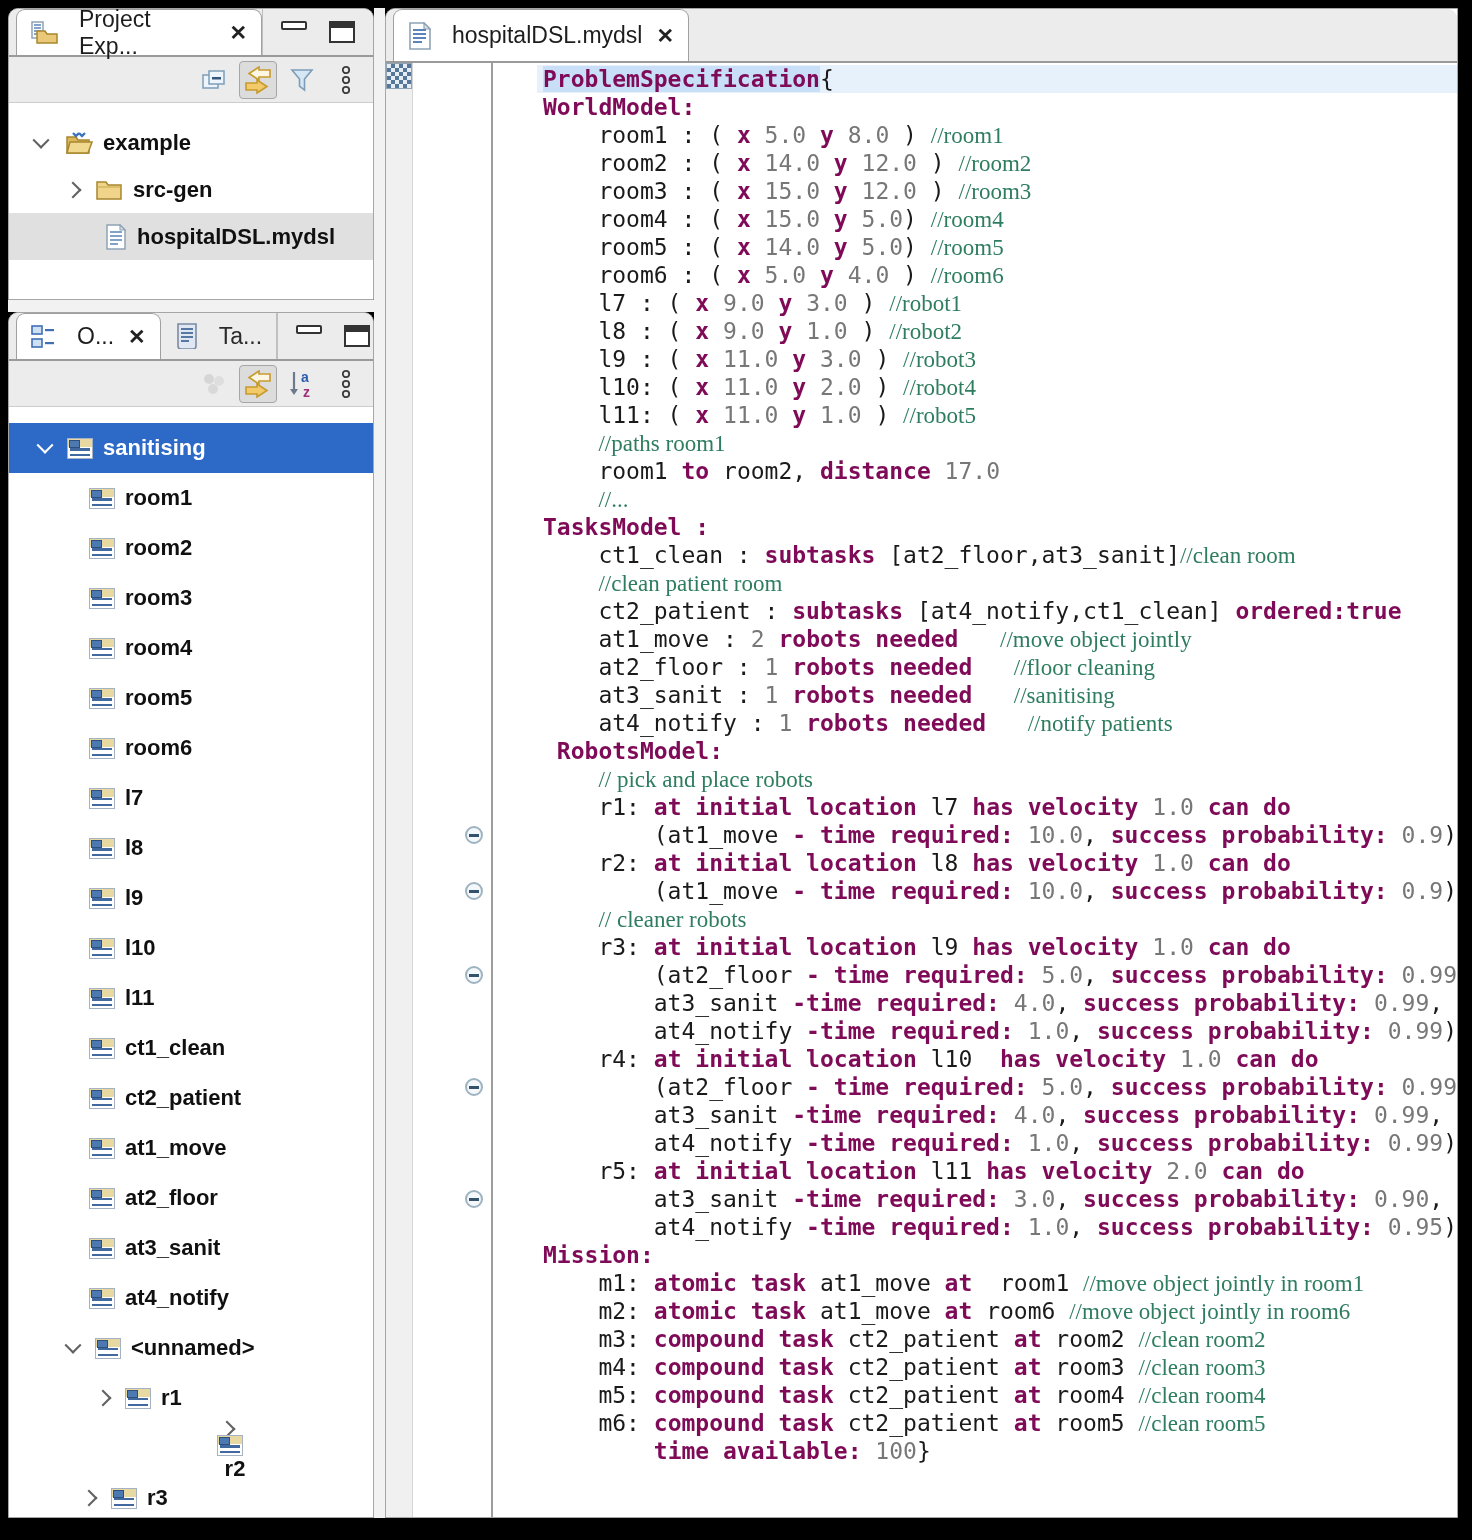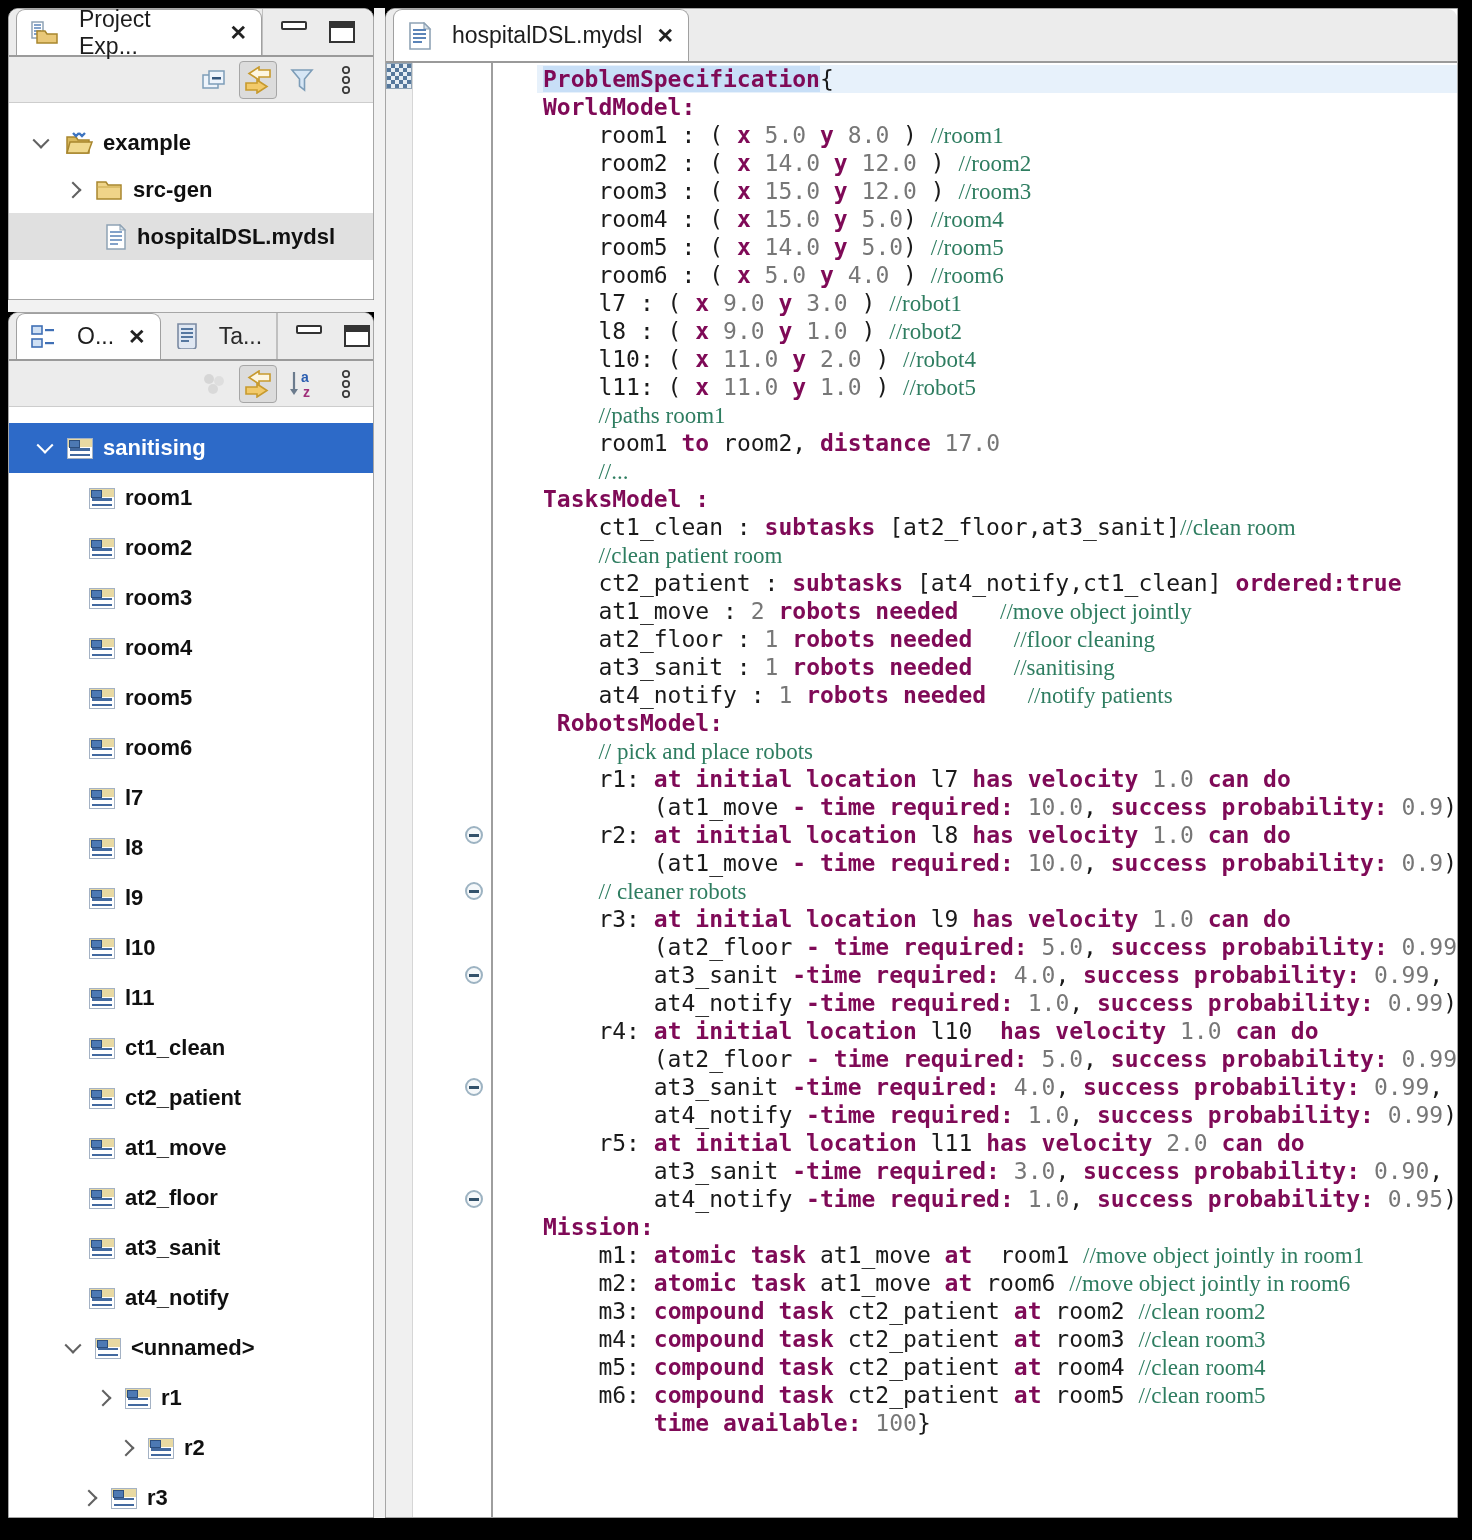--- a/index.html
+++ b/index.html
@@ -272,21 +272,21 @@
       <div class="tree-row" style="padding-left: 58px;">
         <span class="chev open"></span>
         <span class="ico ico-eobj"></span>
         <span>&lt;unnamed&gt;</span>
       </div>
       <div class="tree-row" style="padding-left: 88px;">
         <span class="chev closed"></span>
         <span class="ico ico-eobj"></span>
         <span>r1</span>
       </div>
-      <div class="tree-row" style="padding-left: 111px;">
+      <div class="tree-row" style="padding-left: 88px; flex-direction: column;">
         <span class="chev closed"></span>
         <span class="ico ico-eobj"></span>
         <span>r2</span>
       </div>
       <div class="tree-row" style="padding-left: 74px;">
         <span class="chev closed"></span>
         <span class="ico ico-eobj"></span>
         <span>r3</span>
       </div>
     </div>
@@ -319,20 +319,21 @@
         <div class="code-line cur"><span class="t-w">ProblemSpecification</span><span class="t-p">{</span></div>
         <div class="code-line"><span class="t-k">WorldModel:</span></div>
         <div class="code-line"><span class="t-p">    room1 : ( </span><span class="t-k">x</span><span class="t-p"> </span><span class="t-n">5.0</span><span class="t-p"> </span><span class="t-k">y</span><span class="t-p"> </span><span class="t-n">8.0</span><span class="t-p"> ) </span><span class="t-c">//room1</span></div>
         <div class="code-line"><span class="t-p">    room2 : ( </span><span class="t-k">x</span><span class="t-p"> </span><span class="t-n">14.0</span><span class="t-p"> </span><span class="t-k">y</span><span class="t-p"> </span><span class="t-n">12.0</span><span class="t-p"> ) </span><span class="t-c">//room2</span></div>
         <div class="code-line"><span class="t-p">    room3 : ( </span><span class="t-k">x</span><span class="t-p"> </span><span class="t-n">15.0</span><span class="t-p"> </span><span class="t-k">y</span><span class="t-p"> </span><span class="t-n">12.0</span><span class="t-p"> ) </span><span class="t-c">//room3</span></div>
         <div class="code-line"><span class="t-p">    room4 : ( </span><span class="t-k">x</span><span class="t-p"> </span><span class="t-n">15.0</span><span class="t-p"> </span><span class="t-k">y</span><span class="t-p"> </span><span class="t-n">5.0</span><span class="t-p">) </span><span class="t-c">//room4</span></div>
         <div class="code-line"><span class="t-p">    room5 : ( </span><span class="t-k">x</span><span class="t-p"> </span><span class="t-n">14.0</span><span class="t-p"> </span><span class="t-k">y</span><span class="t-p"> </span><span class="t-n">5.0</span><span class="t-p">) </span><span class="t-c">//room5</span></div>
         <div class="code-line"><span class="t-p">    room6 : ( </span><span class="t-k">x</span><span class="t-p"> </span><span class="t-n">5.0</span><span class="t-p"> </span><span class="t-k">y</span><span class="t-p"> </span><span class="t-n">4.0</span><span class="t-p"> ) </span><span class="t-c">//room6</span></div>
         <div class="code-line"><span class="t-p">    l7 : ( </span><span class="t-k">x</span><span class="t-p"> </span><span class="t-n">9.0</span><span class="t-p"> </span><span class="t-k">y</span><span class="t-p"> </span><span class="t-n">3.0</span><span class="t-p"> ) </span><span class="t-c">//robot1</span></div>
         <div class="code-line"><span class="t-p">    l8 : ( </span><span class="t-k">x</span><span class="t-p"> </span><span class="t-n">9.0</span><span class="t-p"> </span><span class="t-k">y</span><span class="t-p"> </span><span class="t-n">1.0</span><span class="t-p"> ) </span><span class="t-c">//robot2</span></div>
+        <div class="code-line"><span class="t-p">    l9 : ( </span><span class="t-k">x</span><span class="t-p"> </span><span class="t-n">11.0</span><span class="t-p"> </span><span class="t-k">y</span><span class="t-p"> </span><span class="t-n">3.0</span><span class="t-p"> ) </span><span class="t-c">//robot3</span></div>
         <div class="code-line"><span class="t-p">    l10: ( </span><span class="t-k">x</span><span class="t-p"> </span><span class="t-n">11.0</span><span class="t-p"> </span><span class="t-k">y</span><span class="t-p"> </span><span class="t-n">2.0</span><span class="t-p"> ) </span><span class="t-c">//robot4</span></div>
         <div class="code-line"><span class="t-p">    l11: ( </span><span class="t-k">x</span><span class="t-p"> </span><span class="t-n">11.0</span><span class="t-p"> </span><span class="t-k">y</span><span class="t-p"> </span><span class="t-n">1.0</span><span class="t-p"> ) </span><span class="t-c">//robot5</span></div>
         <div class="code-line"><span class="t-p">    </span><span class="t-c">//paths room1</span></div>
         <div class="code-line"><span class="t-p">    room1 </span><span class="t-k">to</span><span class="t-p"> room2, </span><span class="t-k">distance</span><span class="t-p"> </span><span class="t-n">17.0</span></div>
         <div class="code-line"><span class="t-p">    </span><span class="t-c">//...</span></div>
         <div class="code-line"><span class="t-k">TasksModel :</span></div>
         <div class="code-line"><span class="t-p">    ct1_clean : </span><span class="t-k">subtasks</span><span class="t-p"> [at2_floor,at3_sanit]</span><span class="t-c">//clean room</span></div>
         <div class="code-line"><span class="t-p">    </span><span class="t-c">//clean patient room</span></div>
         <div class="code-line"><span class="t-p">    ct2_patient : </span><span class="t-k">subtasks</span><span class="t-p"> [at4_notify,ct1_clean] </span><span class="t-k">ordered:true</span></div>
         <div class="code-line"><span class="t-p">    at1_move : </span><span class="t-n">2</span><span class="t-p"> </span><span class="t-k">robots needed</span><span class="t-p">   </span><span class="t-c">//move object jointly</span></div>

